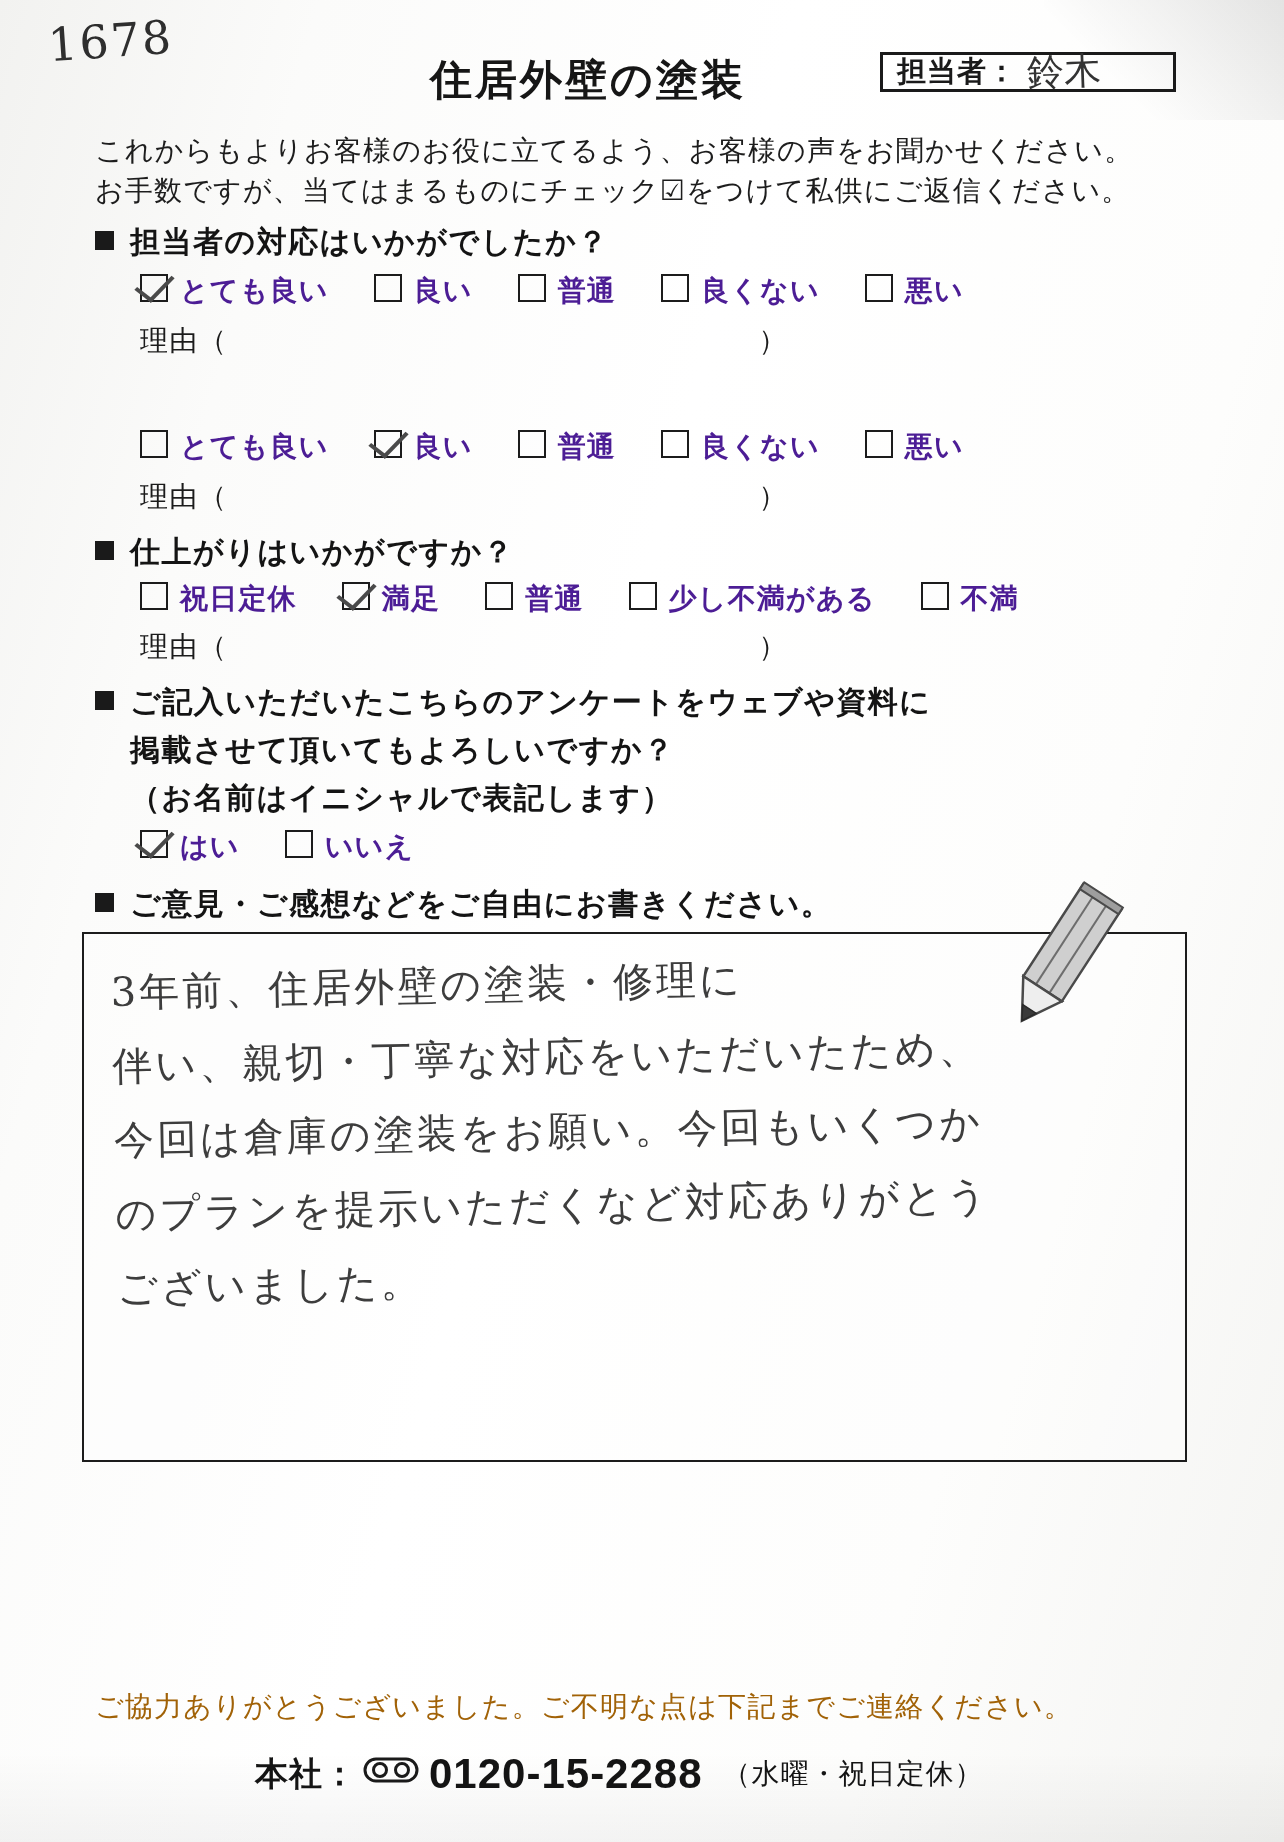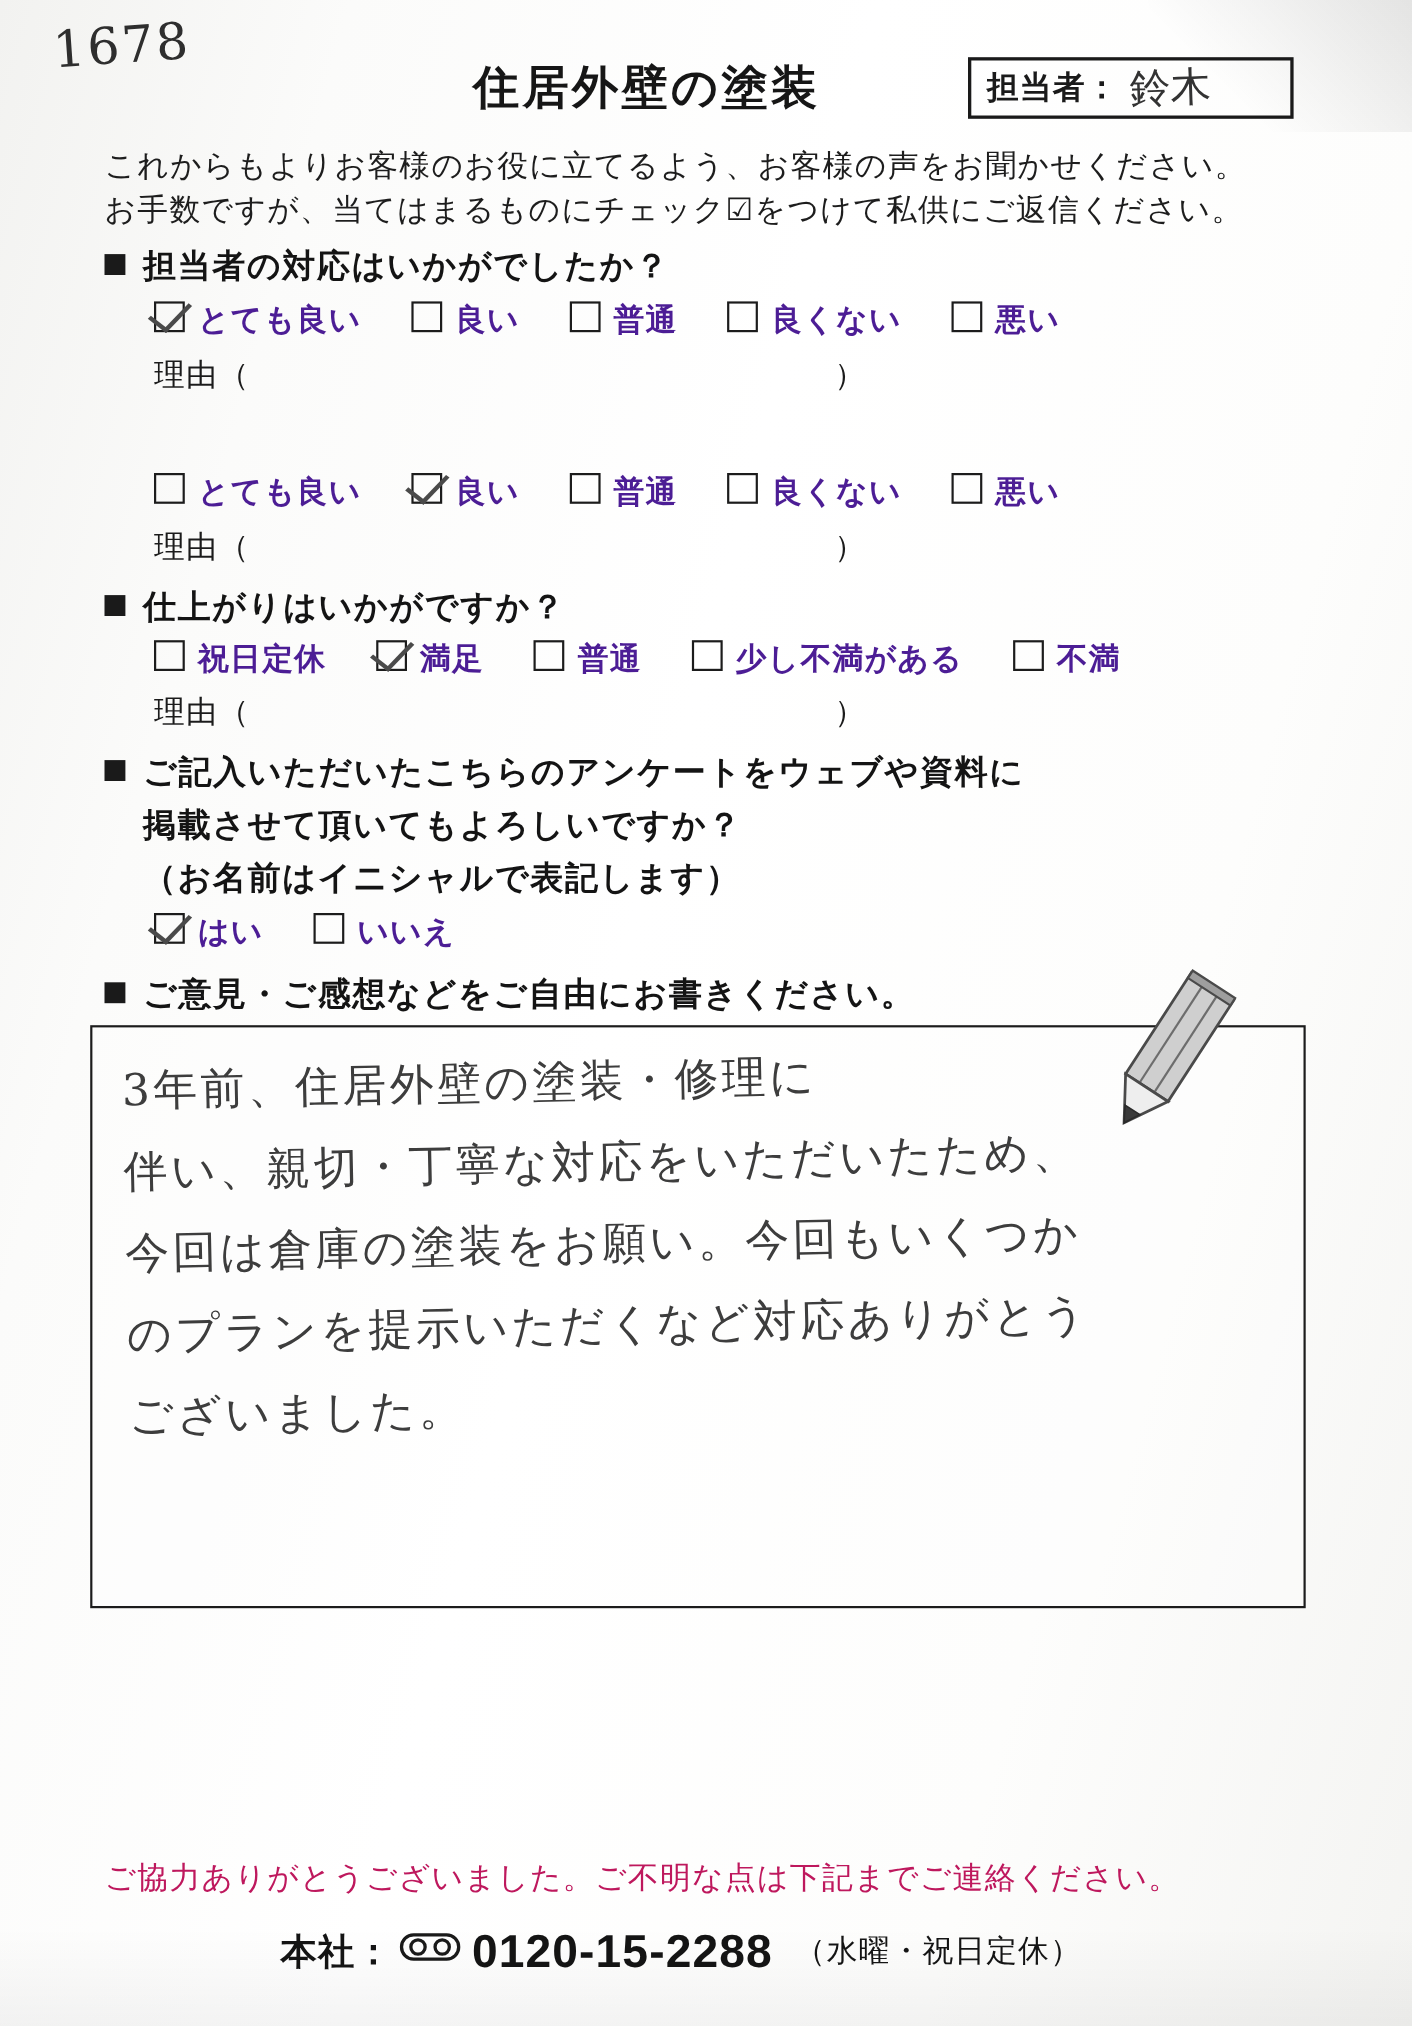--- a/index.html
+++ b/index.html
@@ -76,21 +76,21 @@
     font-size: 42px;
     font-weight: bold;
     letter-spacing: 3px;
     color: #161616;
   }
   .staff-box {
     position: absolute;
     left: 880px;
     top: 52px;
     width: 296px;
-    height: 56px;
+    height: 40px;
     border: 3px solid #1a1a1a;
     display: flex;
     align-items: center;
     padding-left: 14px;
     box-sizing: border-box;
   }
   .staff-label {
     font-size: 29px;
     font-weight: bold;
     letter-spacing: 1px;
@@ -216,21 +216,21 @@
     transform: rotate(0deg);
   }
 
   
   .footer-note {
     position: absolute;
     left: 95px;
     top: 1688px;
     font-size: 28px;
     letter-spacing: 1.2px;
-    color: #be185d;
+    color: #a16207;
     white-space: nowrap;
   }
   .footer-tel {
     position: absolute;
     left: 255px;
     top: 1750px;
     font-size: 33px;
     font-weight: bold;
     letter-spacing: 1px;
     color: #141414;

